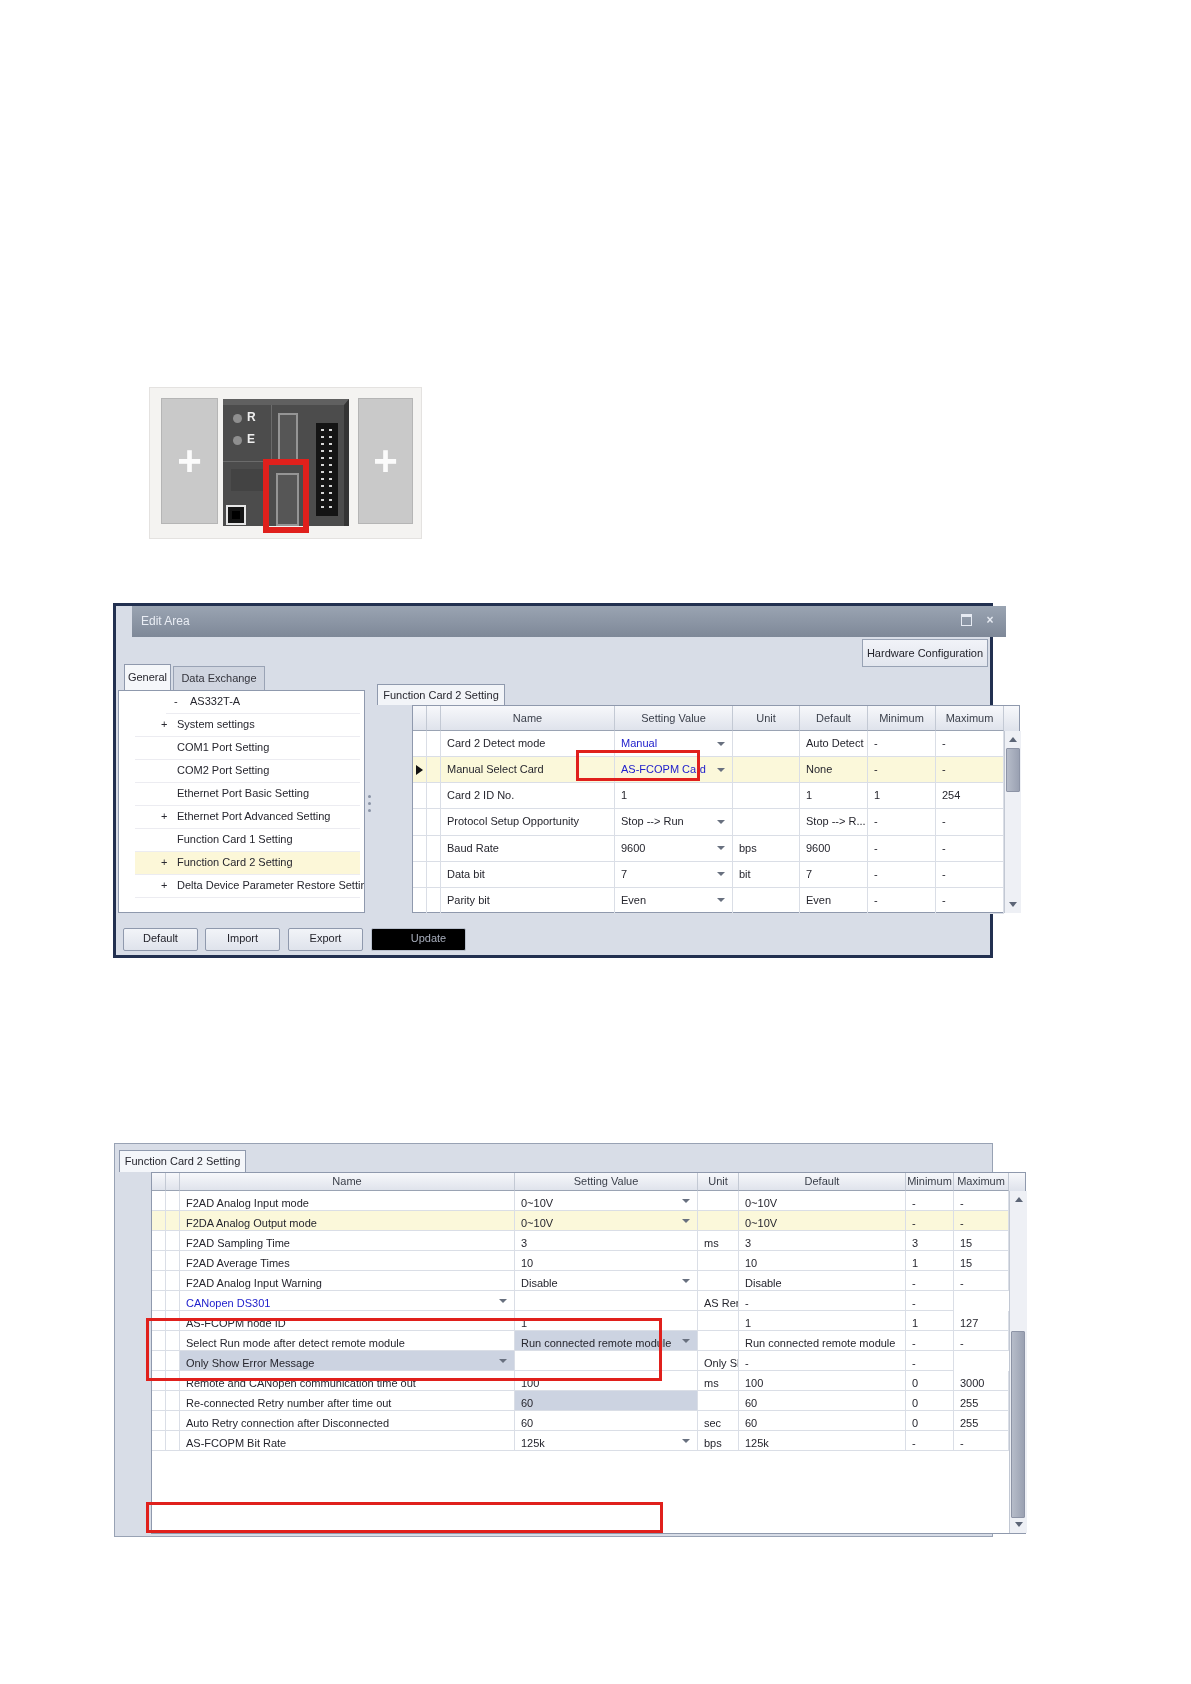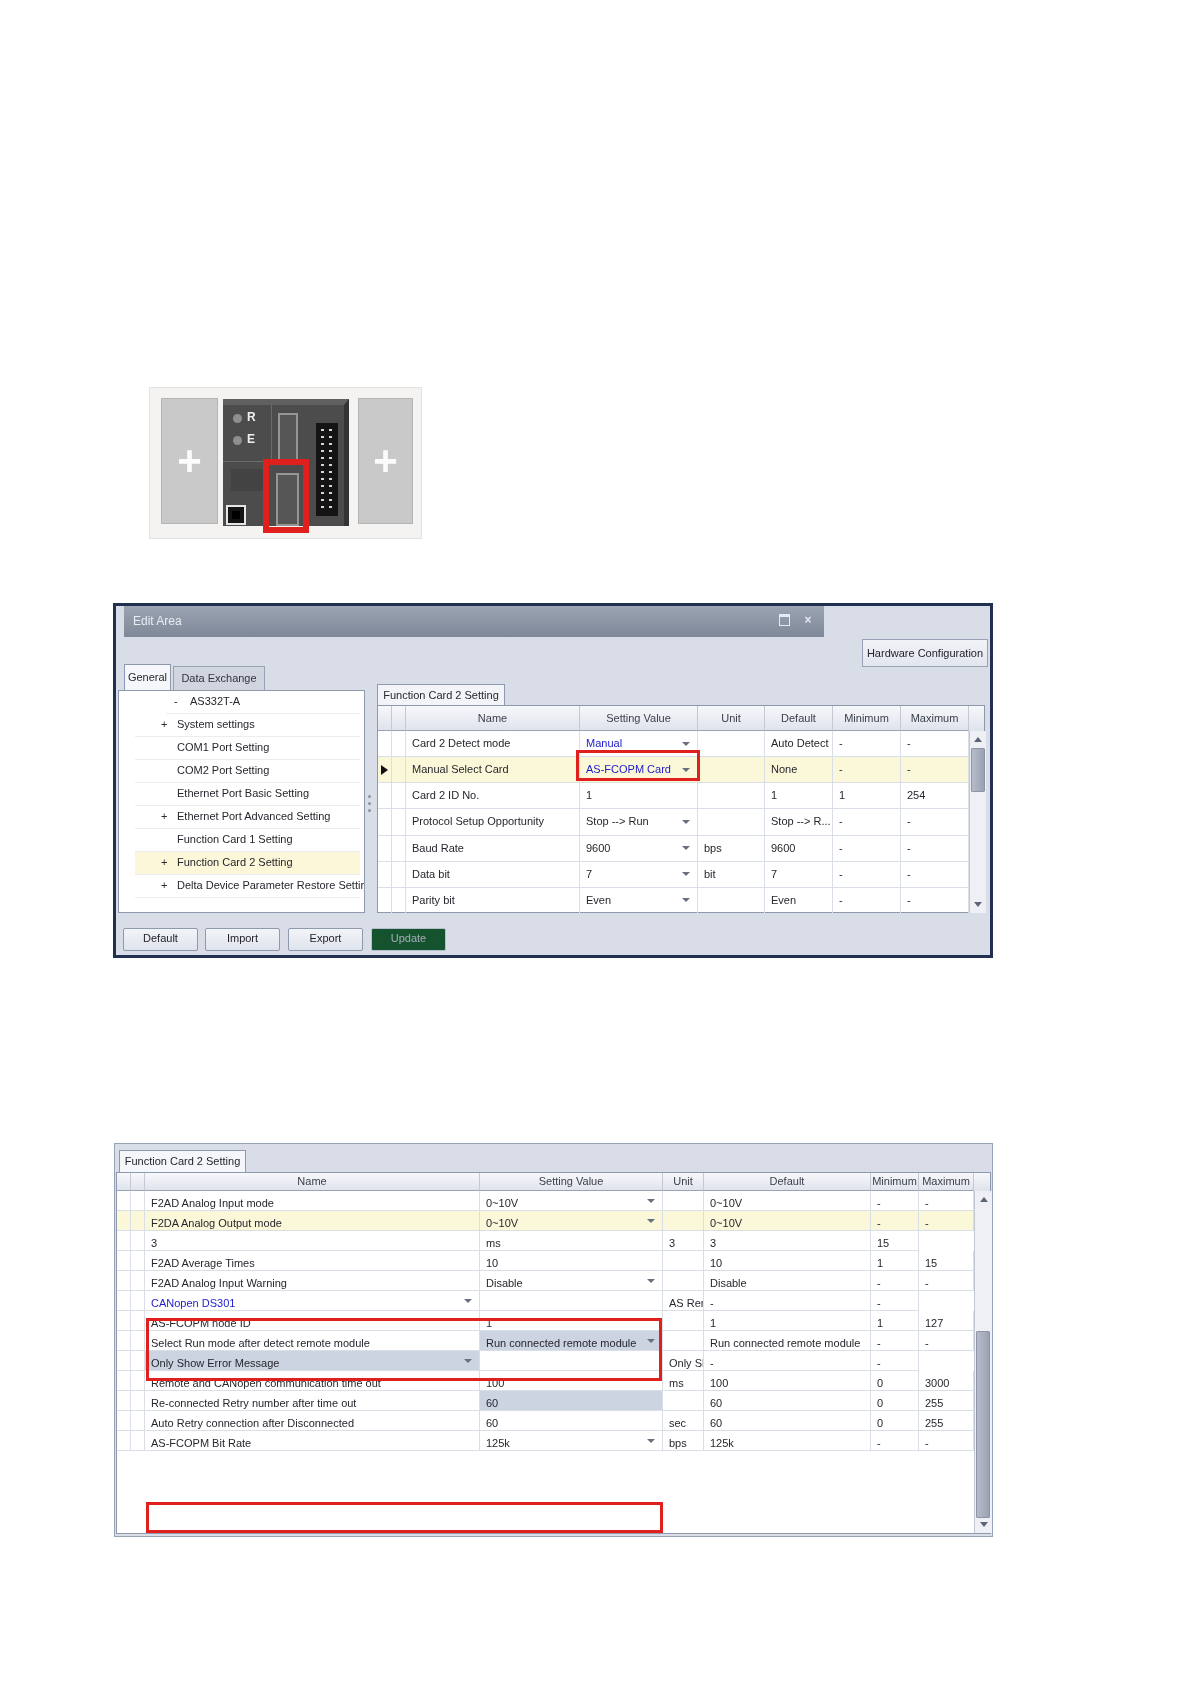--- a/index.html
+++ b/index.html
@@ -25,21 +25,21 @@
          background:#141414;box-sizing:border-box;}
   #cport div{position:absolute;left:4px;top:4px;width:8px;height:8px;background:#000;}
   .patch{position:absolute;left:8px;top:64px;width:32px;height:22px;background:#434343;}
 
   
   .redbox{position:absolute;border:3px solid #e0201c;box-sizing:border-box;pointer-events:none;z-index:60;}
   #photo-redbox{left:113px;top:71px;width:46px;height:74px;border-width:6px;}
 
   
   #win{left:113px;top:603px;width:880px;height:355px;border:3px solid #223050;background:#d8dde7;}
-  #titlebar{left:8px;top:0;width:700px;height:31px;
+  #titlebar{left:16px;top:0;width:874px;height:31px;
             background:linear-gradient(#9aa4b2,#7e8898);color:#e9edf4;}
   #titlebar .ttl{position:absolute;left:9px;top:0;line-height:31px;font-size:12px;}
   .winbtn{position:absolute;top:7px;width:16px;height:14px;display:flex;align-items:center;justify-content:center;color:#e6eaf2;}
   #btn-min span{display:block;width:9px;height:8px;border:1px solid #e6eaf2;border-top-width:3px;}
   #btn-close{font-size:12px;font-weight:bold;}
   #hwtab{left:746px;top:33px;width:126px;height:28px;background:linear-gradient(#f1f3f8,#e2e6ee);
          border:1px solid #98a2b4;text-align:center;line-height:26px;color:#23232b;}
   .toptab{position:absolute;box-sizing:border-box;text-align:center;}
   #tab-general{left:8px;top:58px;width:47px;height:26px;background:#f5f7fa;border:1px solid #8f99ad;border-bottom:none;line-height:25px;z-index:3;}
   #tab-dx{left:57px;top:60px;width:92px;height:24px;background:#d0d5e0;border:1px solid #9aa3b5;border-bottom:none;line-height:22px;color:#33333b;}
@@ -49,21 +49,21 @@
   .titem{position:relative;height:22px;line-height:21px;margin-left:16px;margin-right:4px;
          border-bottom:1px solid #ececf1;padding-left:26px;white-space:nowrap;}
   .titem.root{padding-left:8px;margin-left:47px;}
   .titem.sel{background:#fcf7d8;}
   .titem .pfx{display:inline-block;width:16px;color:#2a2a32;}
   #splitter{left:250px;top:180px;width:6px;height:34px;display:flex;flex-direction:column;align-items:center;justify-content:center;gap:4px;}
   #splitter i{width:3px;height:3px;border-radius:50%;background:#8a94a6;}
 
   
   #rtab{left:261px;top:78px;width:128px;height:21px;background:#f2f4f8;border:1px solid #8f99ad;border-bottom:none;text-align:center;line-height:20px;}
-  .tbl{background:#fff;border:1px solid #8f99ad;}
+  .tbl{background:#fff;border:1px solid #8f99ad;margin-left:35px;}
   .thead,.trow{display:grid;}
   .thead{background:linear-gradient(#f7f8fb,#dee2eb);}
   .thead .c{border-right:1px solid #c3c9d4;border-bottom:1px solid #9aa3b3;
             text-align:center;color:#3a3f4a;overflow:hidden;}
   .c{box-sizing:border-box;overflow:hidden;white-space:nowrap;}
   .trow .c{border-right:1px solid #dadee6;border-bottom:1px solid #dadee6;padding-left:6px;}
   .trow .c.ind{padding-left:0;position:relative;}
   .trow.sel .c{background:#fbf8da;}
   .c.val{position:relative;}
   .c.val.gray{background:#ccd3e1;}
@@ -82,21 +82,21 @@
   .sbar{position:absolute;background:#eef0f5;border-left:1px solid #c2c8d3;}
   .sarr{position:absolute;left:0;width:100%;height:16px;display:flex;align-items:center;justify-content:center;}
   .sarr i{width:0;height:0;border:4px solid transparent;}
   .sarr.up i{border-bottom:5px solid #5c6576;margin-top:-3px;}
   .sarr.dn i{border-top:5px solid #5c6576;margin-bottom:-3px;}
   .sthumb{position:absolute;left:1px;width:12px;background:linear-gradient(90deg,#b6bcc9,#9aa1b2);border:1px solid #8d94a6;border-radius:1px;}
 
   
   .btn{position:absolute;top:322px;width:73px;height:21px;background:linear-gradient(#f2f4f8,#dfe3ec);
        border:1px solid #8f99ad;border-radius:2px;text-align:center;line-height:19px;color:#23232b;}
-  .btn.disabled{color:#a7adbb;border-color:#b8bfcc;background:#14532d;}
+  .btn.disabled{color:#a7adbb;border-color:#b8bfcc;background:#000000;padding-left:20px;}
 
   
   #panel2{left:114px;top:1143px;width:879px;height:394px;border:1px solid #98a2b4;background:#d8dde7;}
   #p2tab{left:4px;top:6px;width:127px;height:22px;background:#f4f6fa;border:1px solid #8f99ad;border-bottom:none;text-align:center;line-height:21px;}
   #p2table{left:1px;top:28px;width:875px;height:362px;}
   #p2table .thead,#p2table .trow{grid-template-columns:14px 14px 335px 183px 41px 167px 48px 55px;}
   #p2table .thead{height:18px;line-height:17px;}
   #p2table .trow{height:20px;line-height:25px;}
 
   #win-redbox{left:576px;top:750px;width:124px;height:31px;}
@@ -296,20 +296,21 @@
           <span class="c name">F2DA Analog Output mode</span>
           <span class="c val dd">0~10V</span>
           <span class="c unit"></span>
           <span class="c def">0~10V</span>
           <span class="c min">-</span>
           <span class="c max">-</span>
         </div>
         <div class="trow">
           <span class="c ind"></span>
           <span class="c ind"></span>
+          <span class="c name">F2AD Sampling Time</span>
           <span class="c val">3</span>
           <span class="c unit">ms</span>
           <span class="c def">3</span>
           <span class="c min">3</span>
           <span class="c max">15</span>
         </div>
         <div class="trow">
           <span class="c ind"></span>
           <span class="c ind"></span>
           <span class="c name">F2AD Average Times</span>

